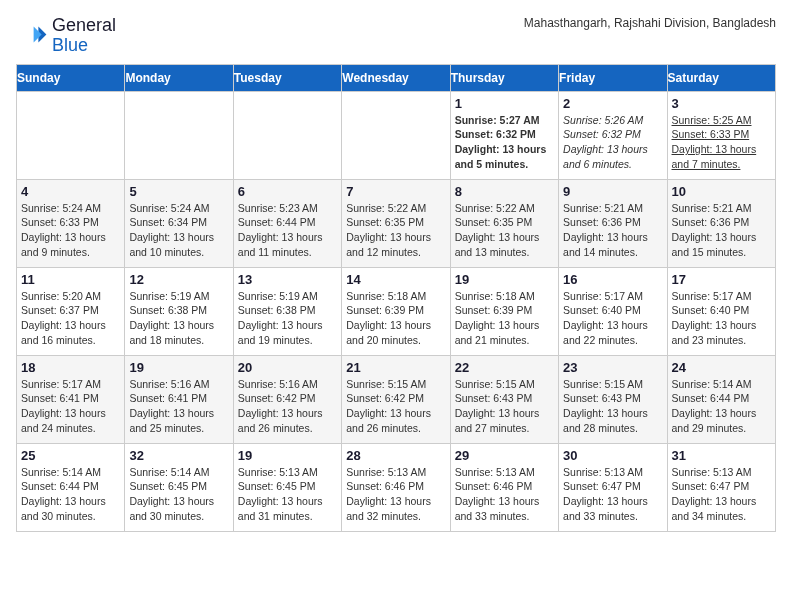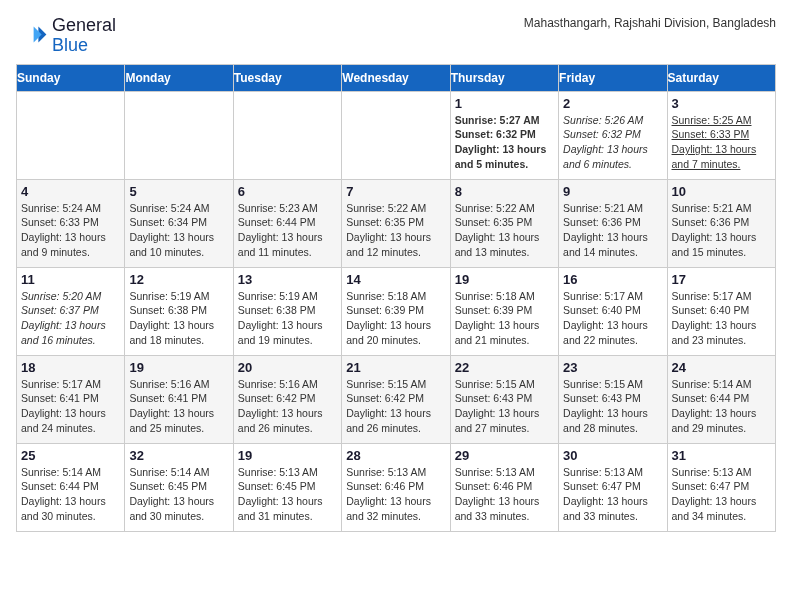--- a/index.html
+++ b/index.html
@@ -191,21 +191,21 @@
           <div class="day-number">10</div>
           <div class="day-info" style="white-space: pre-line;">Sunrise: 5:21 AM
 Sunset: 6:36 PM
 Daylight: 13 hours
 and 15 minutes.</div>
         </td>
       </tr>
       <tr>
         <td>
           <div class="day-number">11</div>
-          <div class="day-info" style="white-space: pre-line; font-style: italic;">Sunrise: 5:20 AM
+          <div class="day-info" style="white-space: pre-line;">Sunrise: 5:20 AM
 Sunset: 6:37 PM
 Daylight: 13 hours
 and 16 minutes.</div>
         </td>
         <td>
           <div class="day-number">12</div>
           <div class="day-info" style="white-space: pre-line;">Sunrise: 5:19 AM
 Sunset: 6:38 PM
 Daylight: 13 hours
 and 18 minutes.</div>

